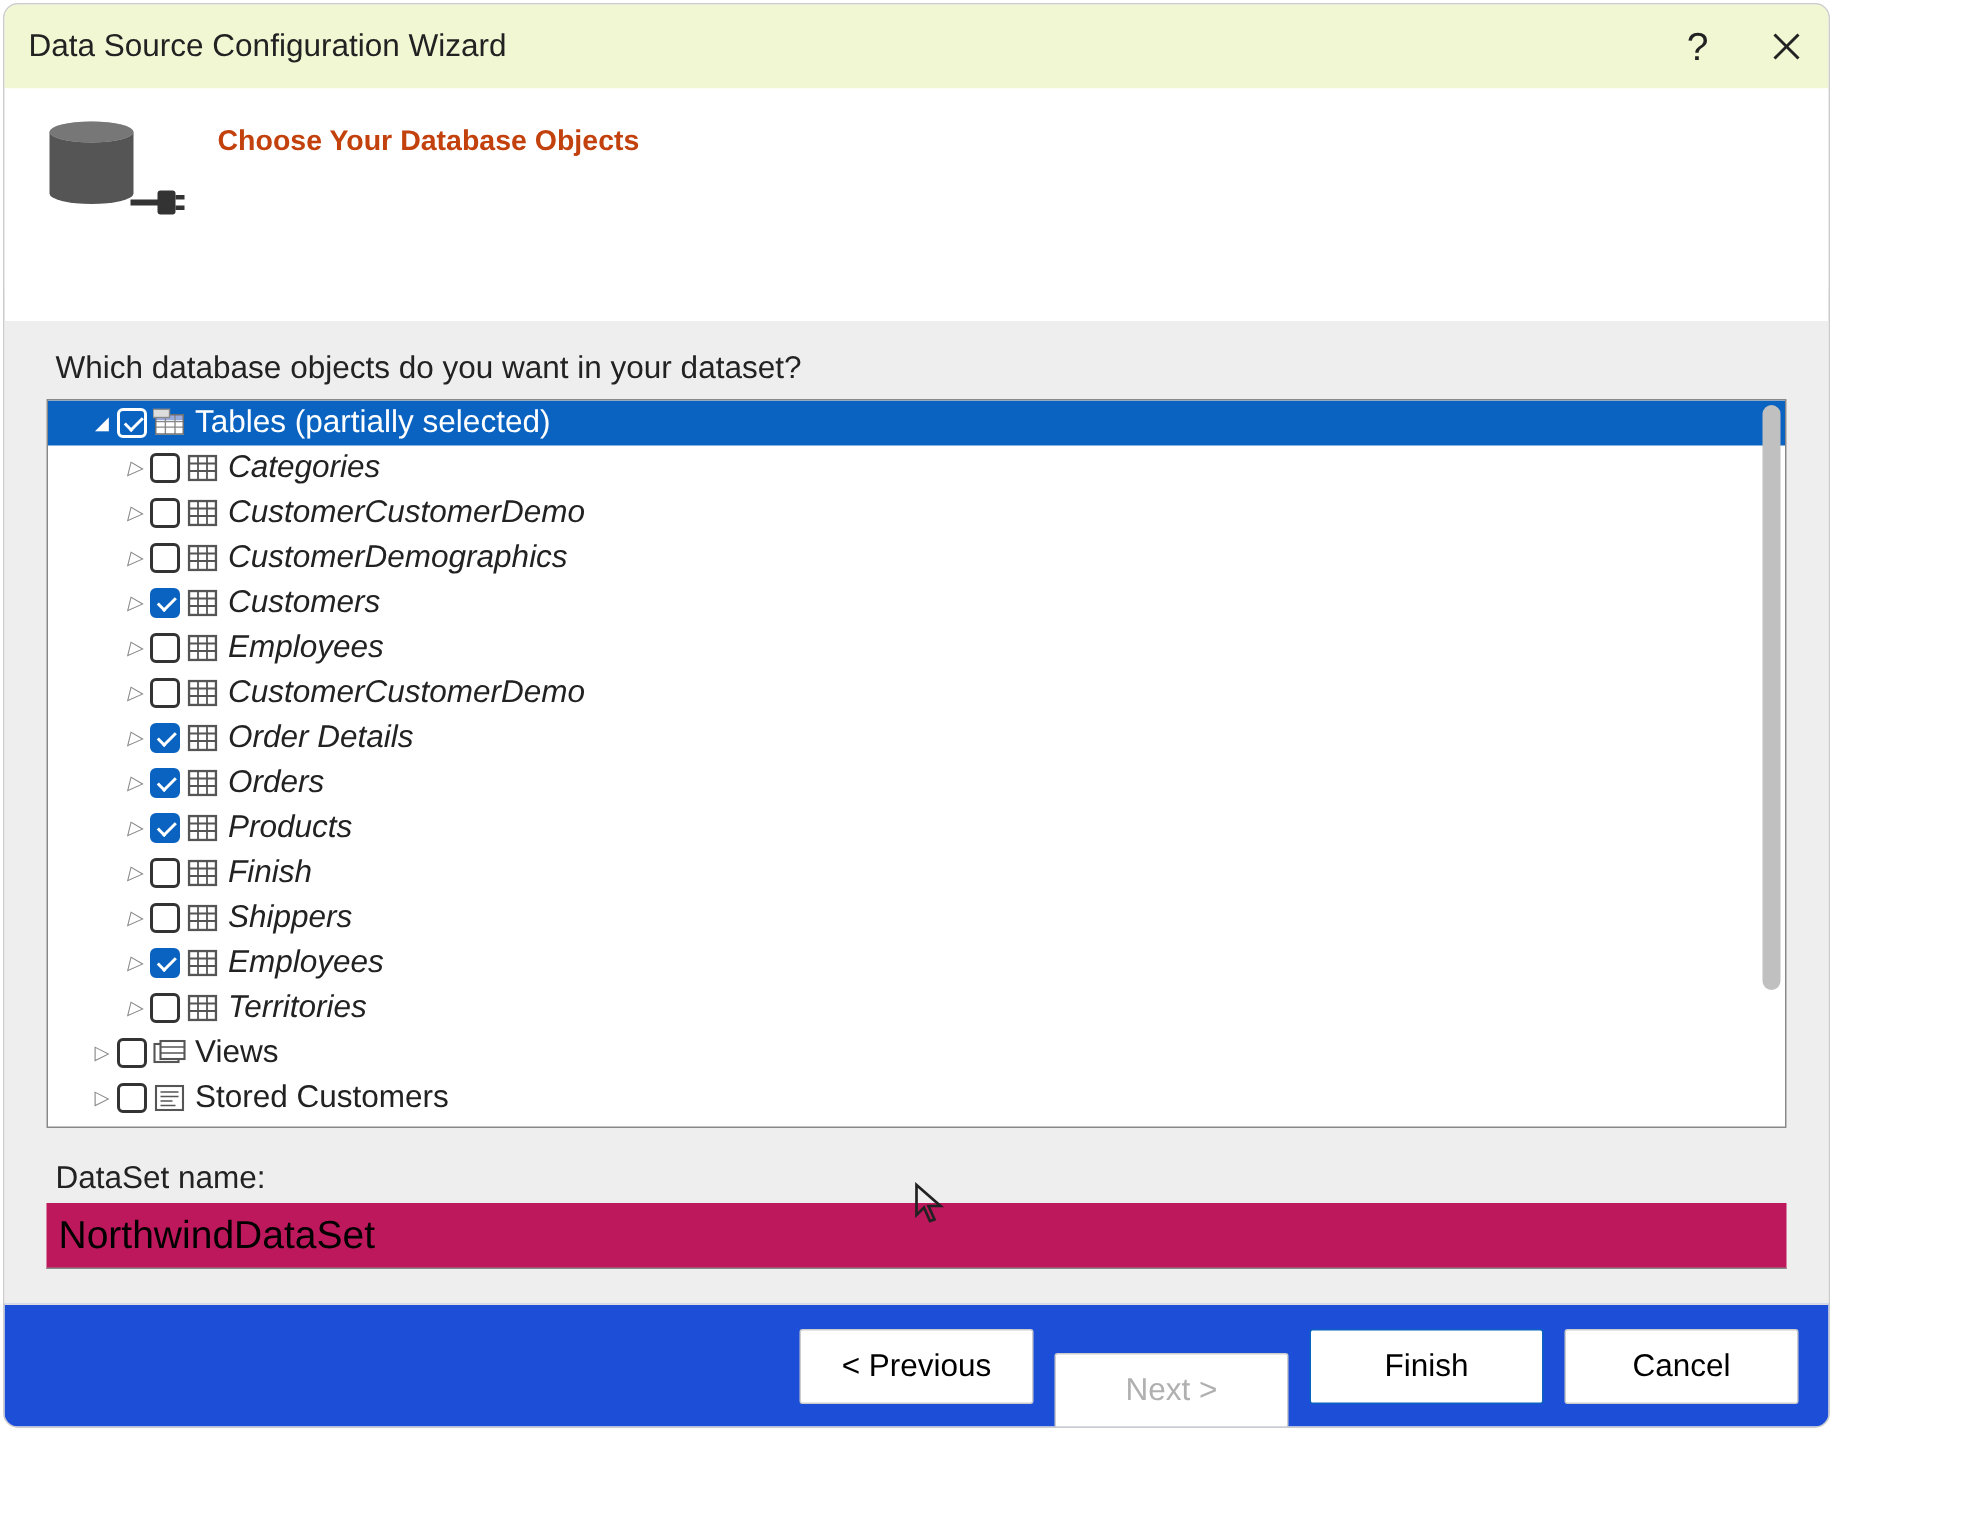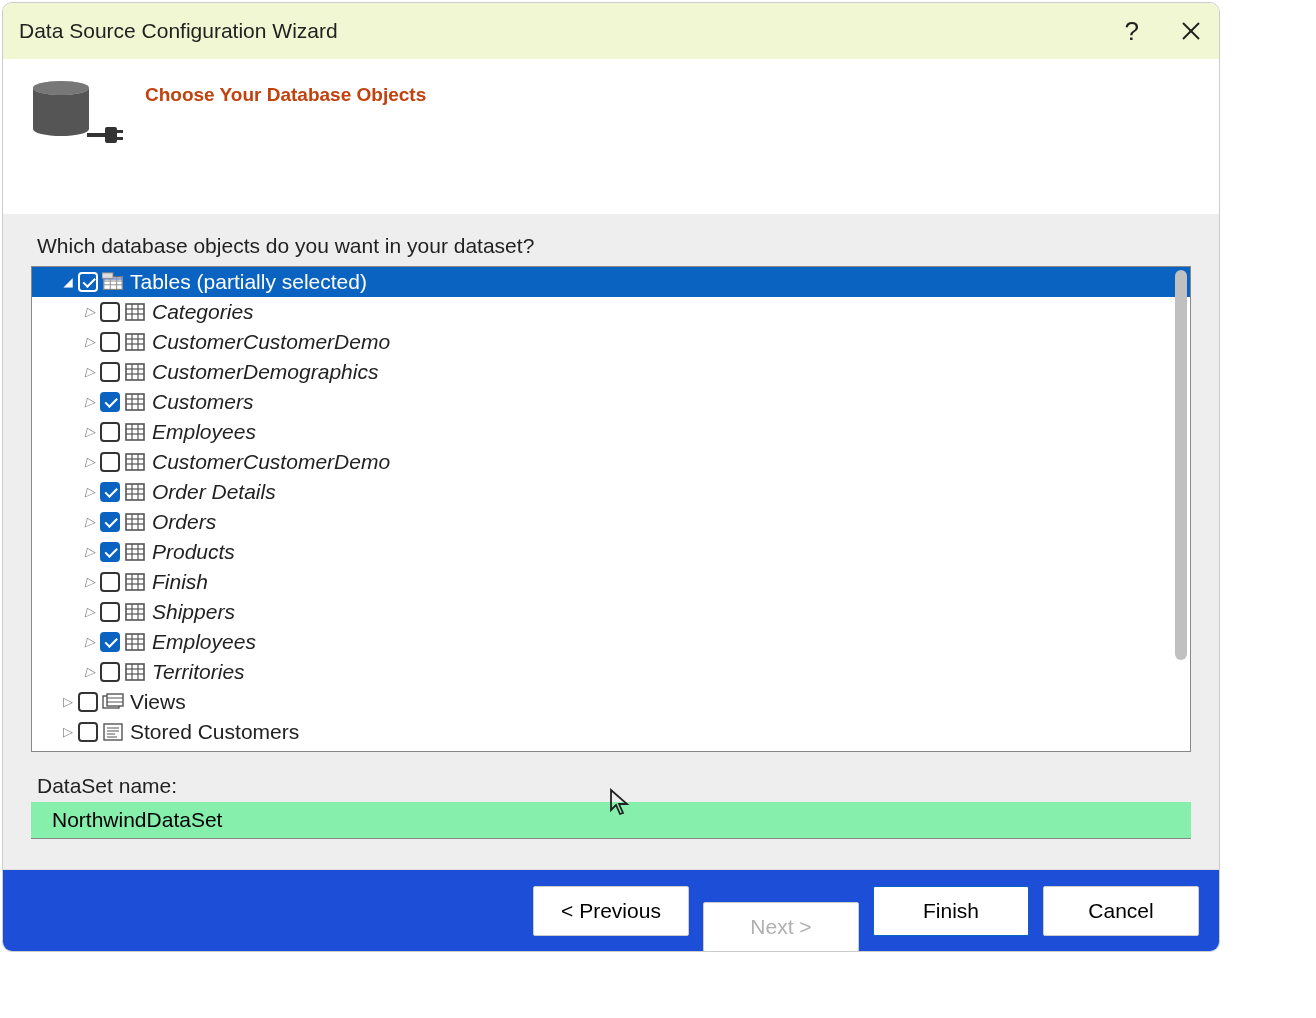--- a/index.html
+++ b/index.html
@@ -220,23 +220,23 @@
   .node-label { }
   .dataset-label {
     font-size: 21px;
     margin: 22px 0 4px 6px;
     color: #222;
   }
   .dataset-input {
     width: 100%;
     border: none;
     border-bottom: 1px solid #888;
-    background: #86efac;
-    font-size: 21px;
-    padding: 6px 21px;
+    background: #be185d;
+    font-size: 26px;
+    padding: 6px 8px;
     outline: none;
     font-family: inherit;
   }
   .button-bar {
     height: 82px;
     background: #1d4ed8;
     border-top: 1px solid #ddd;
     display: flex;
     align-items: center;
     justify-content: flex-end;

